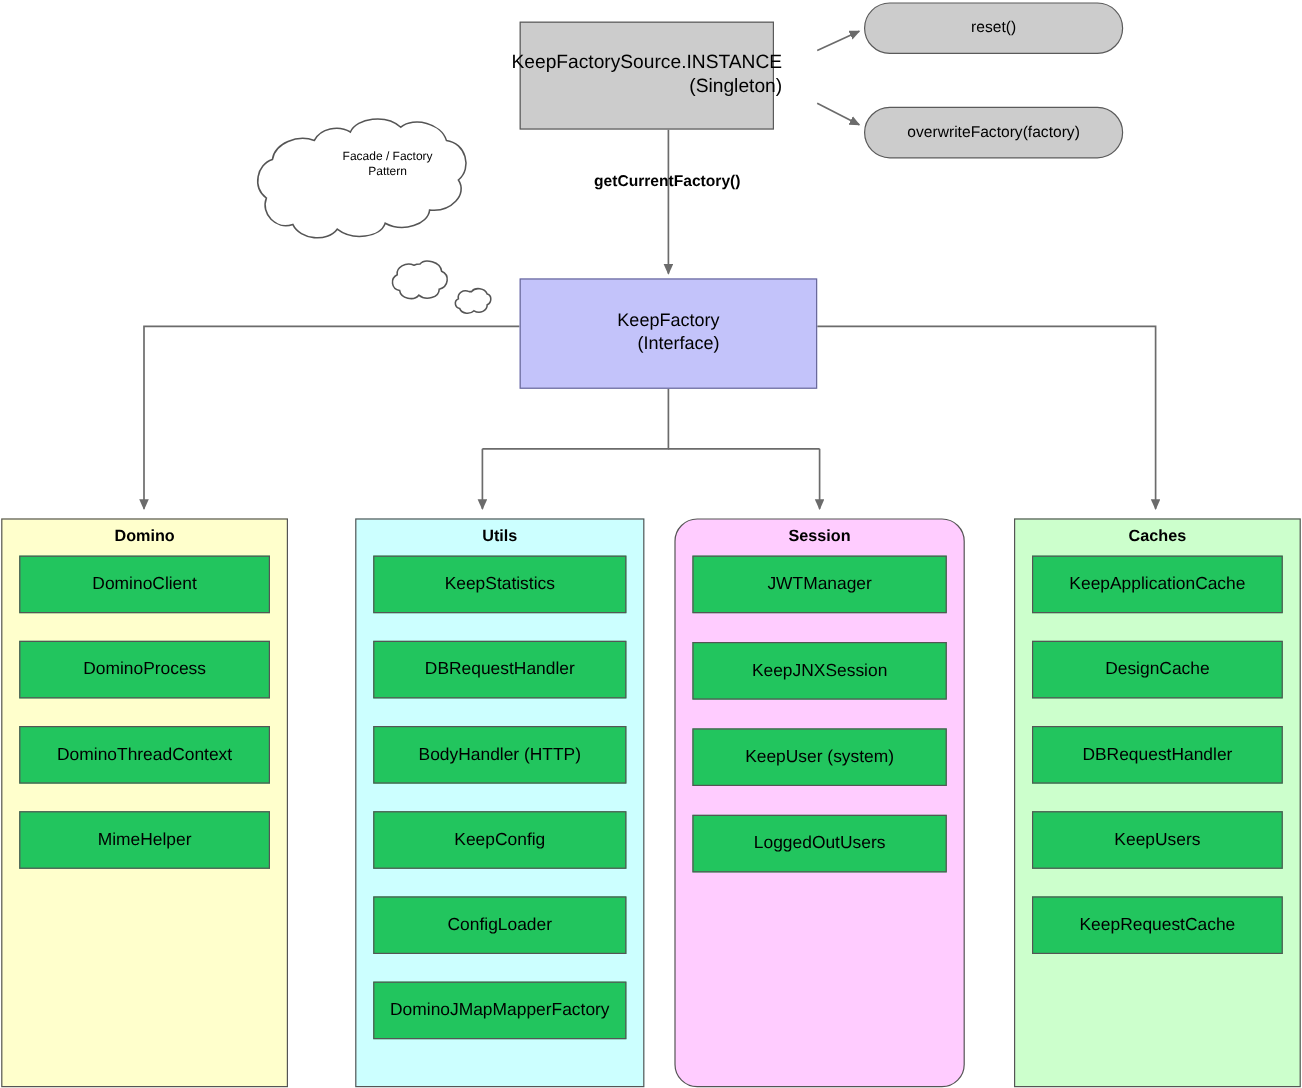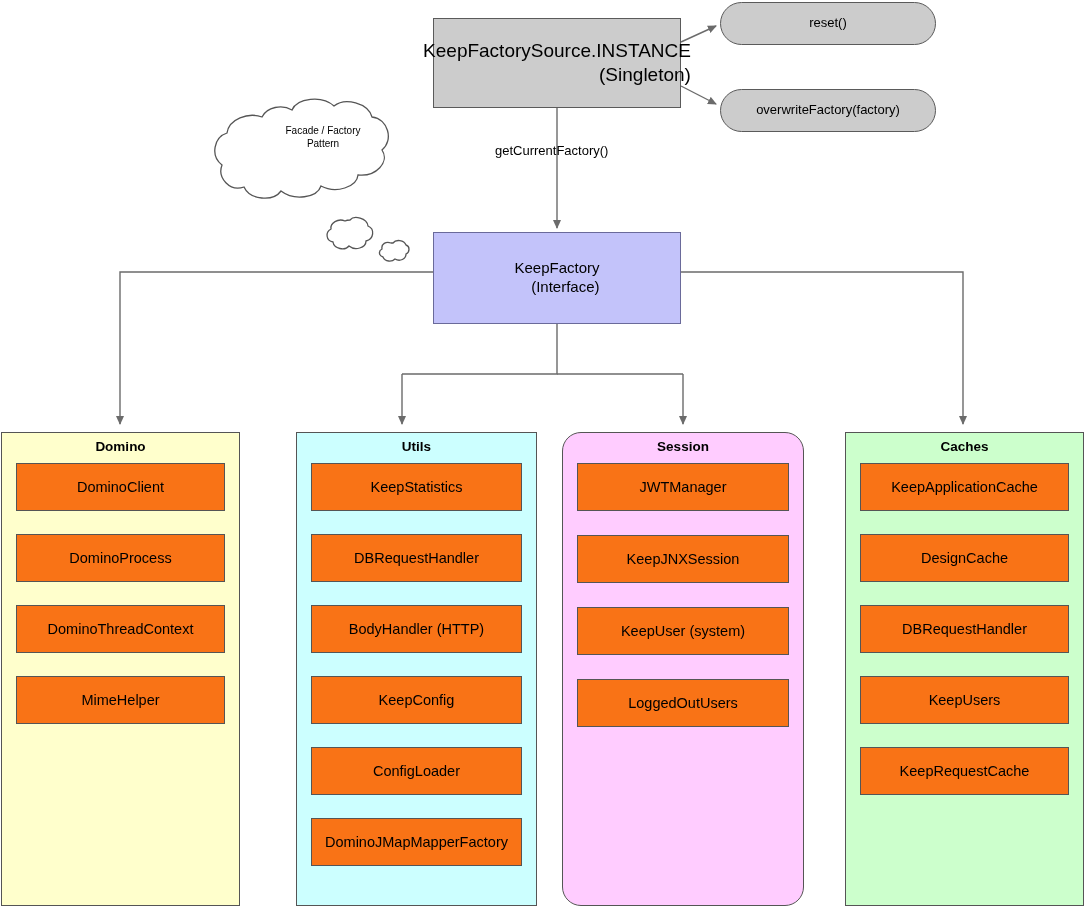--- a/index.html
+++ b/index.html
@@ -28,25 +28,25 @@
     display: flex;
     align-items: center;
     justify-content: center;
     text-align: right;
     line-height: 1.25;
   }
   
   #singleton-box {
     left: 433px;
     top: 18px;
-    width: 248px;
+    width: 212px;
     height: 90px;
     background: #cccccc;
     border: 1px solid #5a5a5a;
-    font-size: 19px;
+    font-size: 16px;
   }
   
   .pill {
     background: #cccccc;
     border: 1px solid #5a5a5a;
     border-radius: 999px;
     font-size: 13px;
   }
   #pill-reset {
     left: 720px;
@@ -68,20 +68,21 @@
     height: 92px;
     background: #c3c3fa;
     border: 1px solid #6a6a9a;
     font-size: 15px;
   }
   
   .edge-label {
     position: absolute;
     font-size: 13px;
     white-space: nowrap;
+    font-weight: bold;
   }
   #label-getcurrentfactory {
     left: 495px;
     top: 143px;
   }
   
   #cloud-text {
     position: absolute;
     left: 243px;
     top: 124px;
@@ -102,21 +103,21 @@
     font-size: 13.5px;
     font-weight: bold;
     margin-top: 6px;
     margin-bottom: 9px;
   }
   .group-items {
     padding: 0 14px;
   }
   .item-box {
     box-sizing: border-box;
-    background: #f97316;
+    background: #22c55e;
     border: 1px solid #555555;
     height: 48px;
     display: flex;
     align-items: center;
     justify-content: center;
     text-align: center;
     font-size: 14.5px;
     margin-bottom: 23px;
   }
   #group-domino {

